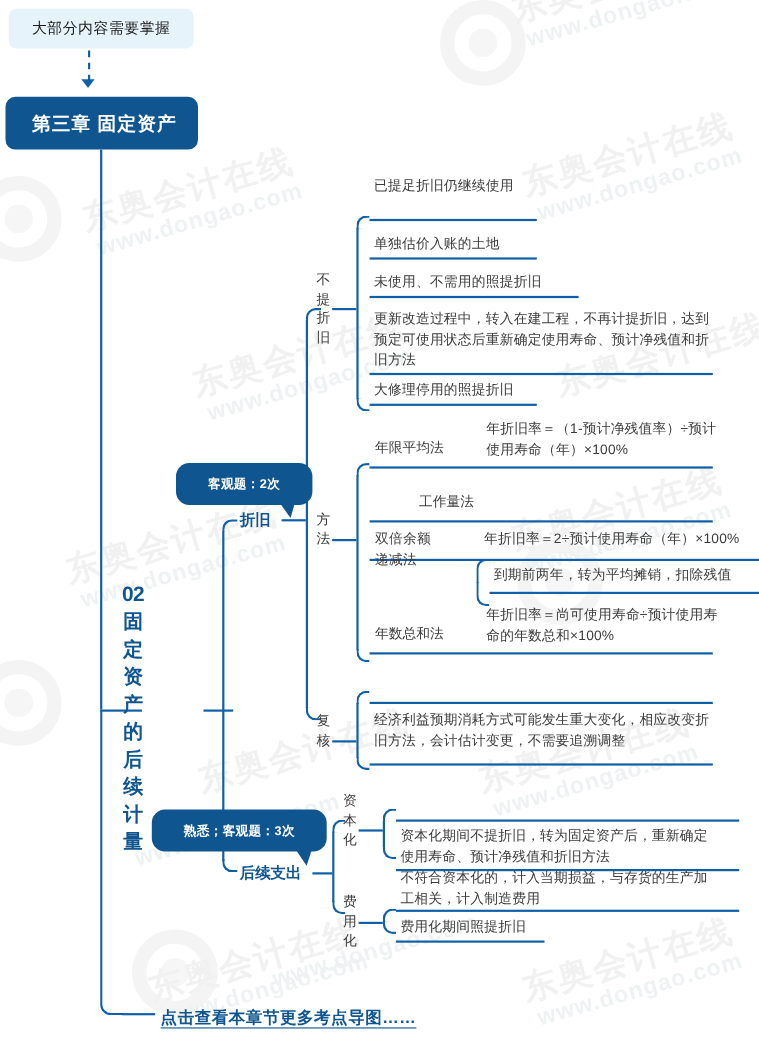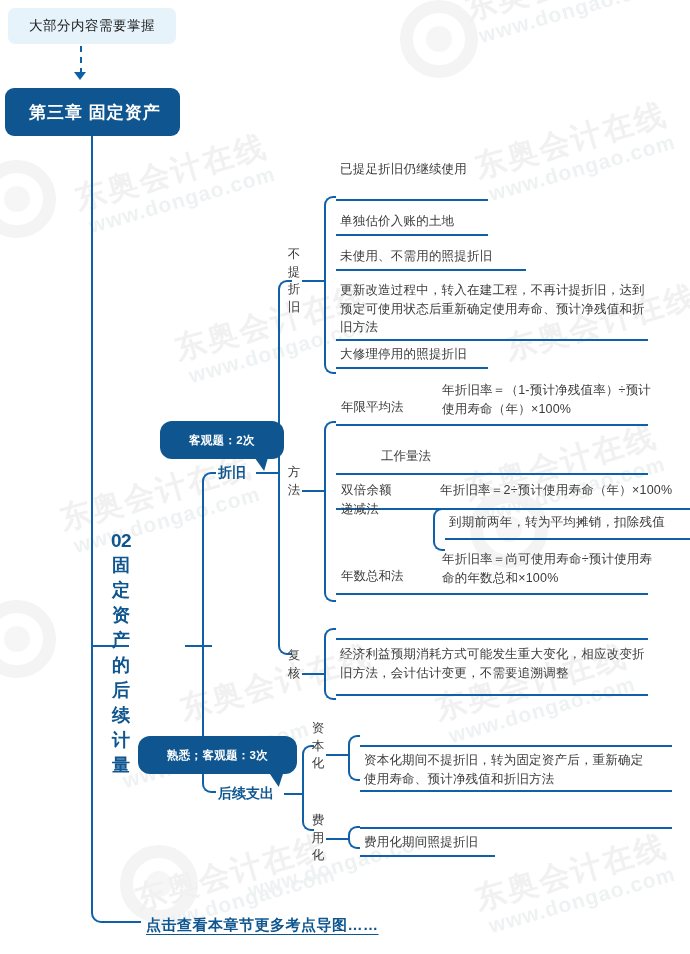--- a/index.html
+++ b/index.html
@@ -316,20 +316,21 @@
 
   <div class="leaf" style="left:364px;top:751px;width:285px;">资本化期间不提折旧，转为固定资产后，重新确定使用寿命、预计净残值和折旧方法</div>
   <div class="hline" style="left:360px;top:790px;width:312px;"></div>
 
   <div class="vlabel" style="left:310px;top:812px;">费<br>用<br>化</div>
   <div class="hline" style="left:326px;top:838px;width:22px;"></div>
 
   <div class="elbow" style="left:348px;top:826px;width:12px;height:12px;border-left-width:2px;border-top-width:2px;border-top-left-radius:9px;"></div>
   <div class="elbow" style="left:348px;top:837px;width:12px;height:12px;border-left-width:2px;border-bottom-width:2px;border-bottom-left-radius:9px;"></div>
 
+  <div class="leaf" style="left:364px;top:789px;width:290px;">不符合资本化的，计入当期损益，与存货的生产加工相关，计入制造费用</div>
   <div class="hline" style="left:360px;top:827px;width:312px;"></div>
 
   <div class="leaf" style="left:364px;top:833px;width:290px;">费用化期间照提折旧</div>
   <div class="hline" style="left:360px;top:855px;width:135px;"></div>
 
   <div id="bottom-link">点击查看本章节更多考点导图……</div>
 
 </div>
 
 </body></html>

